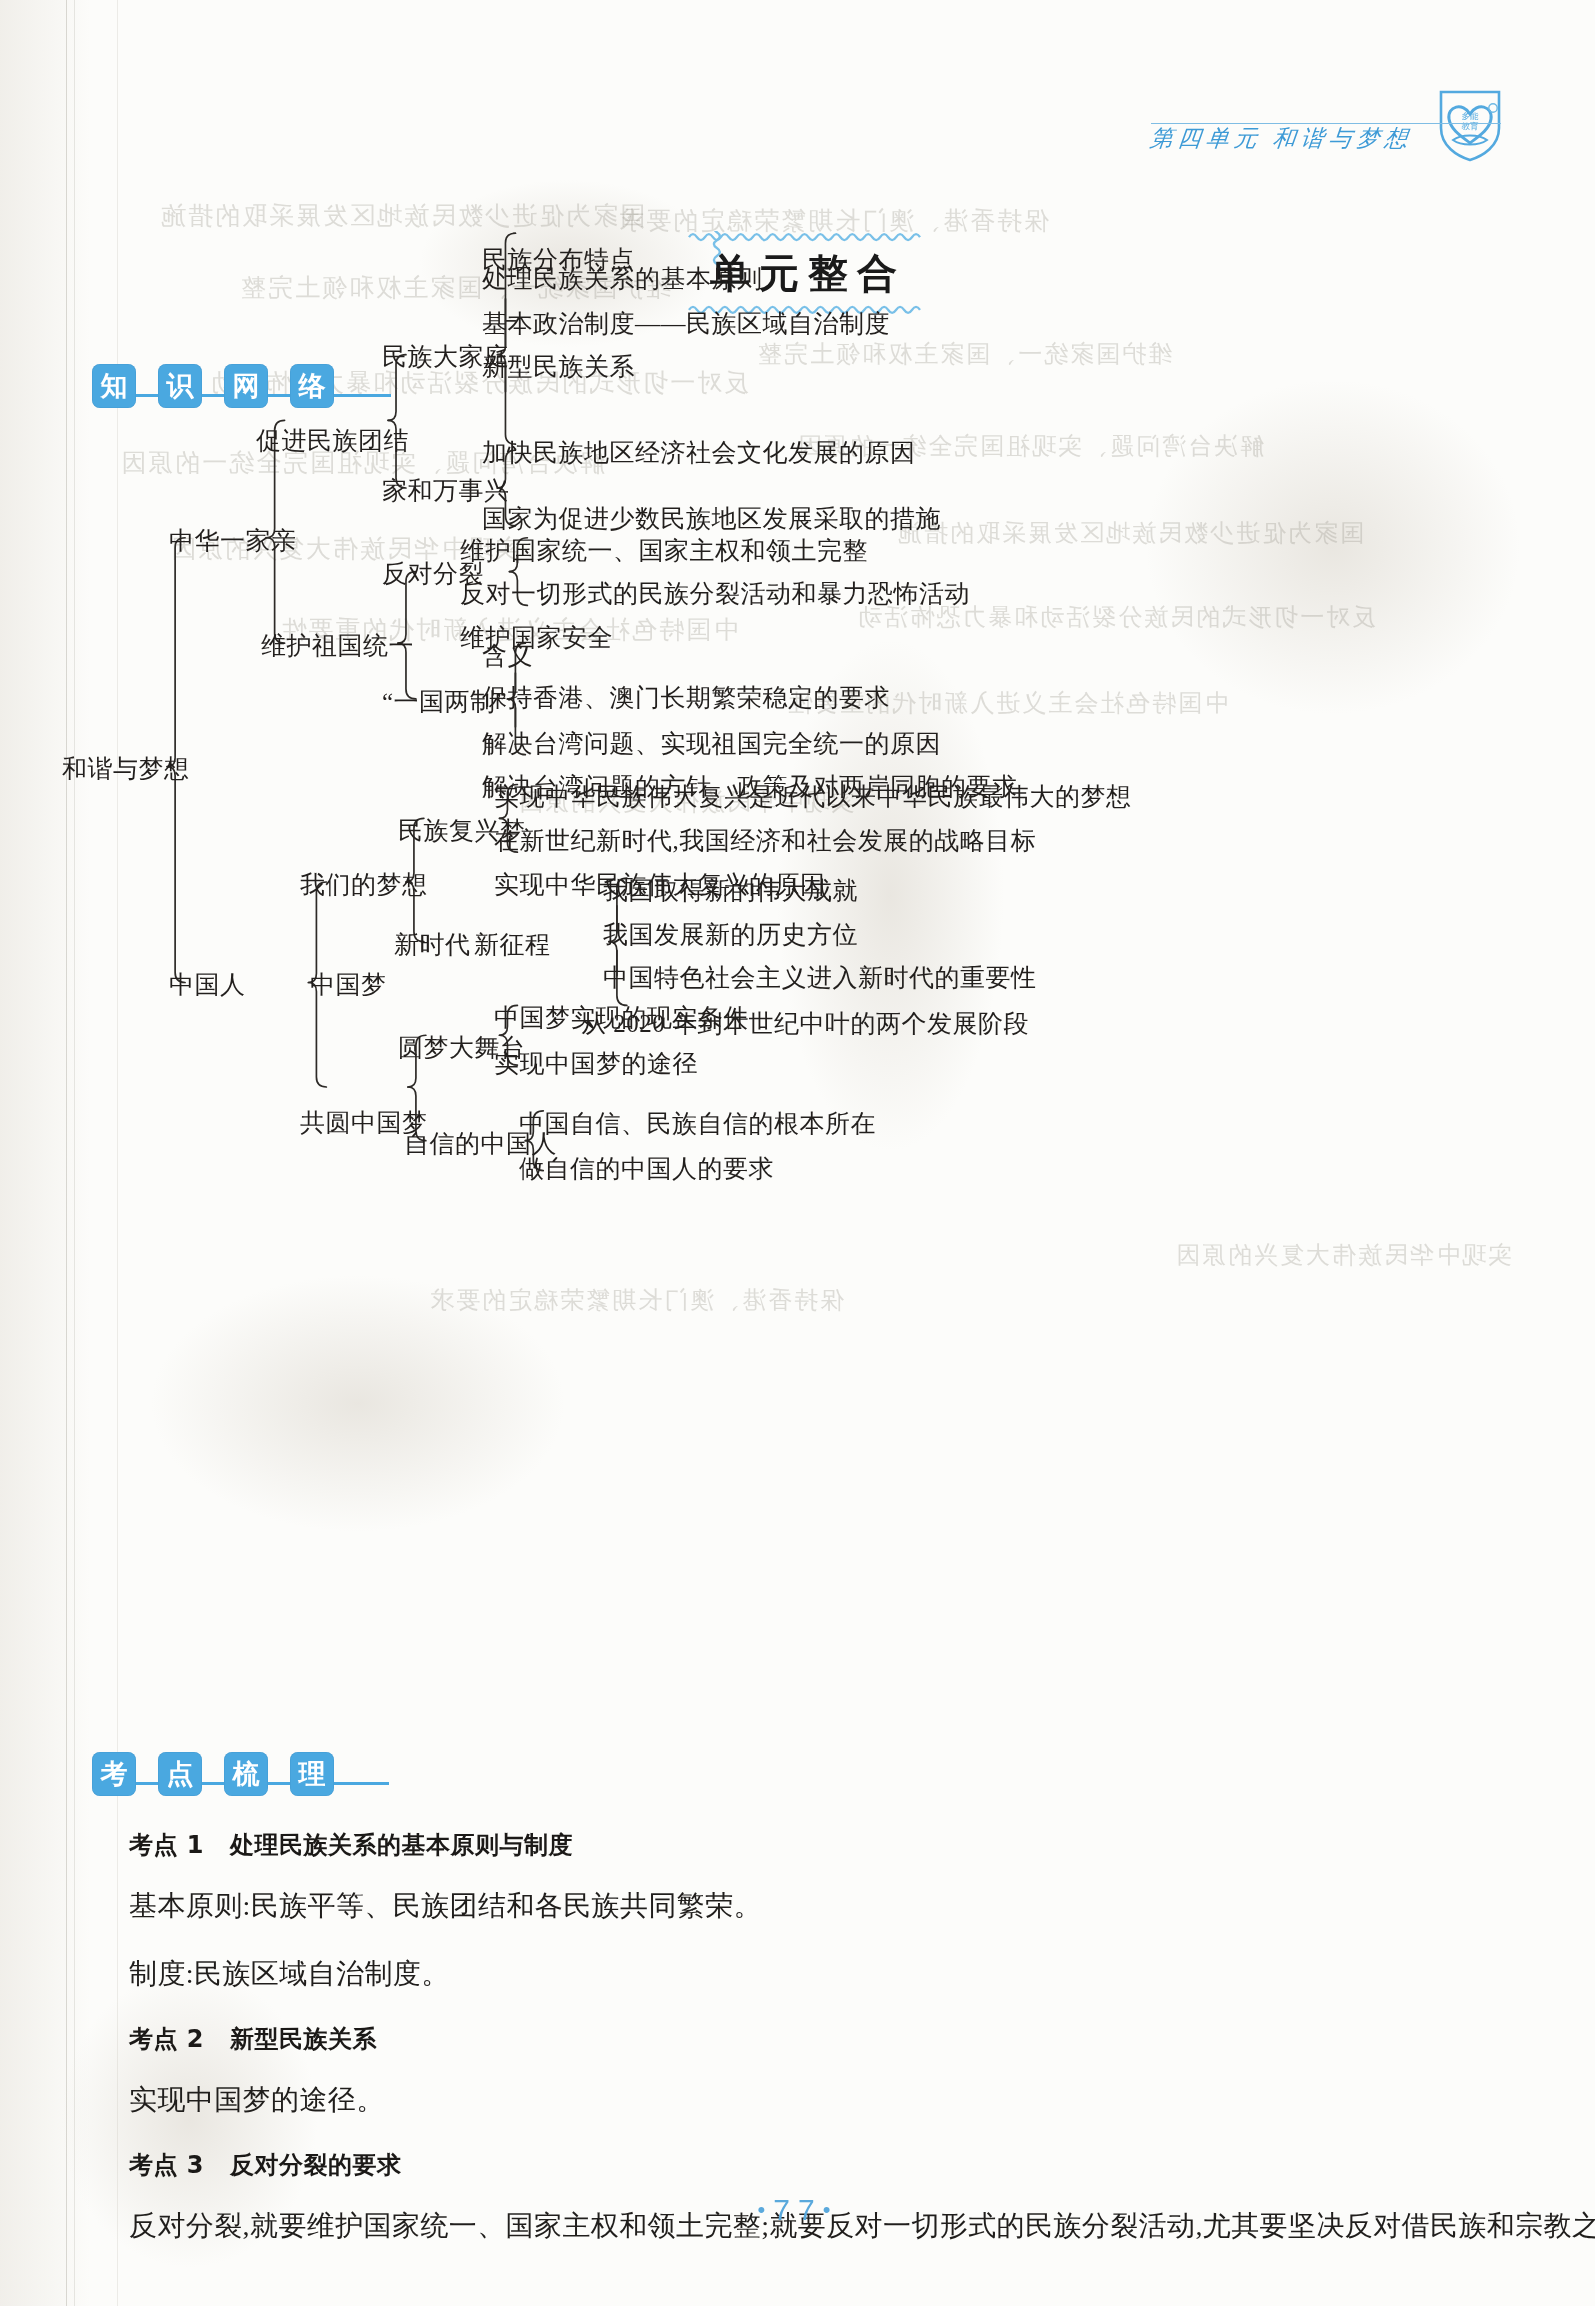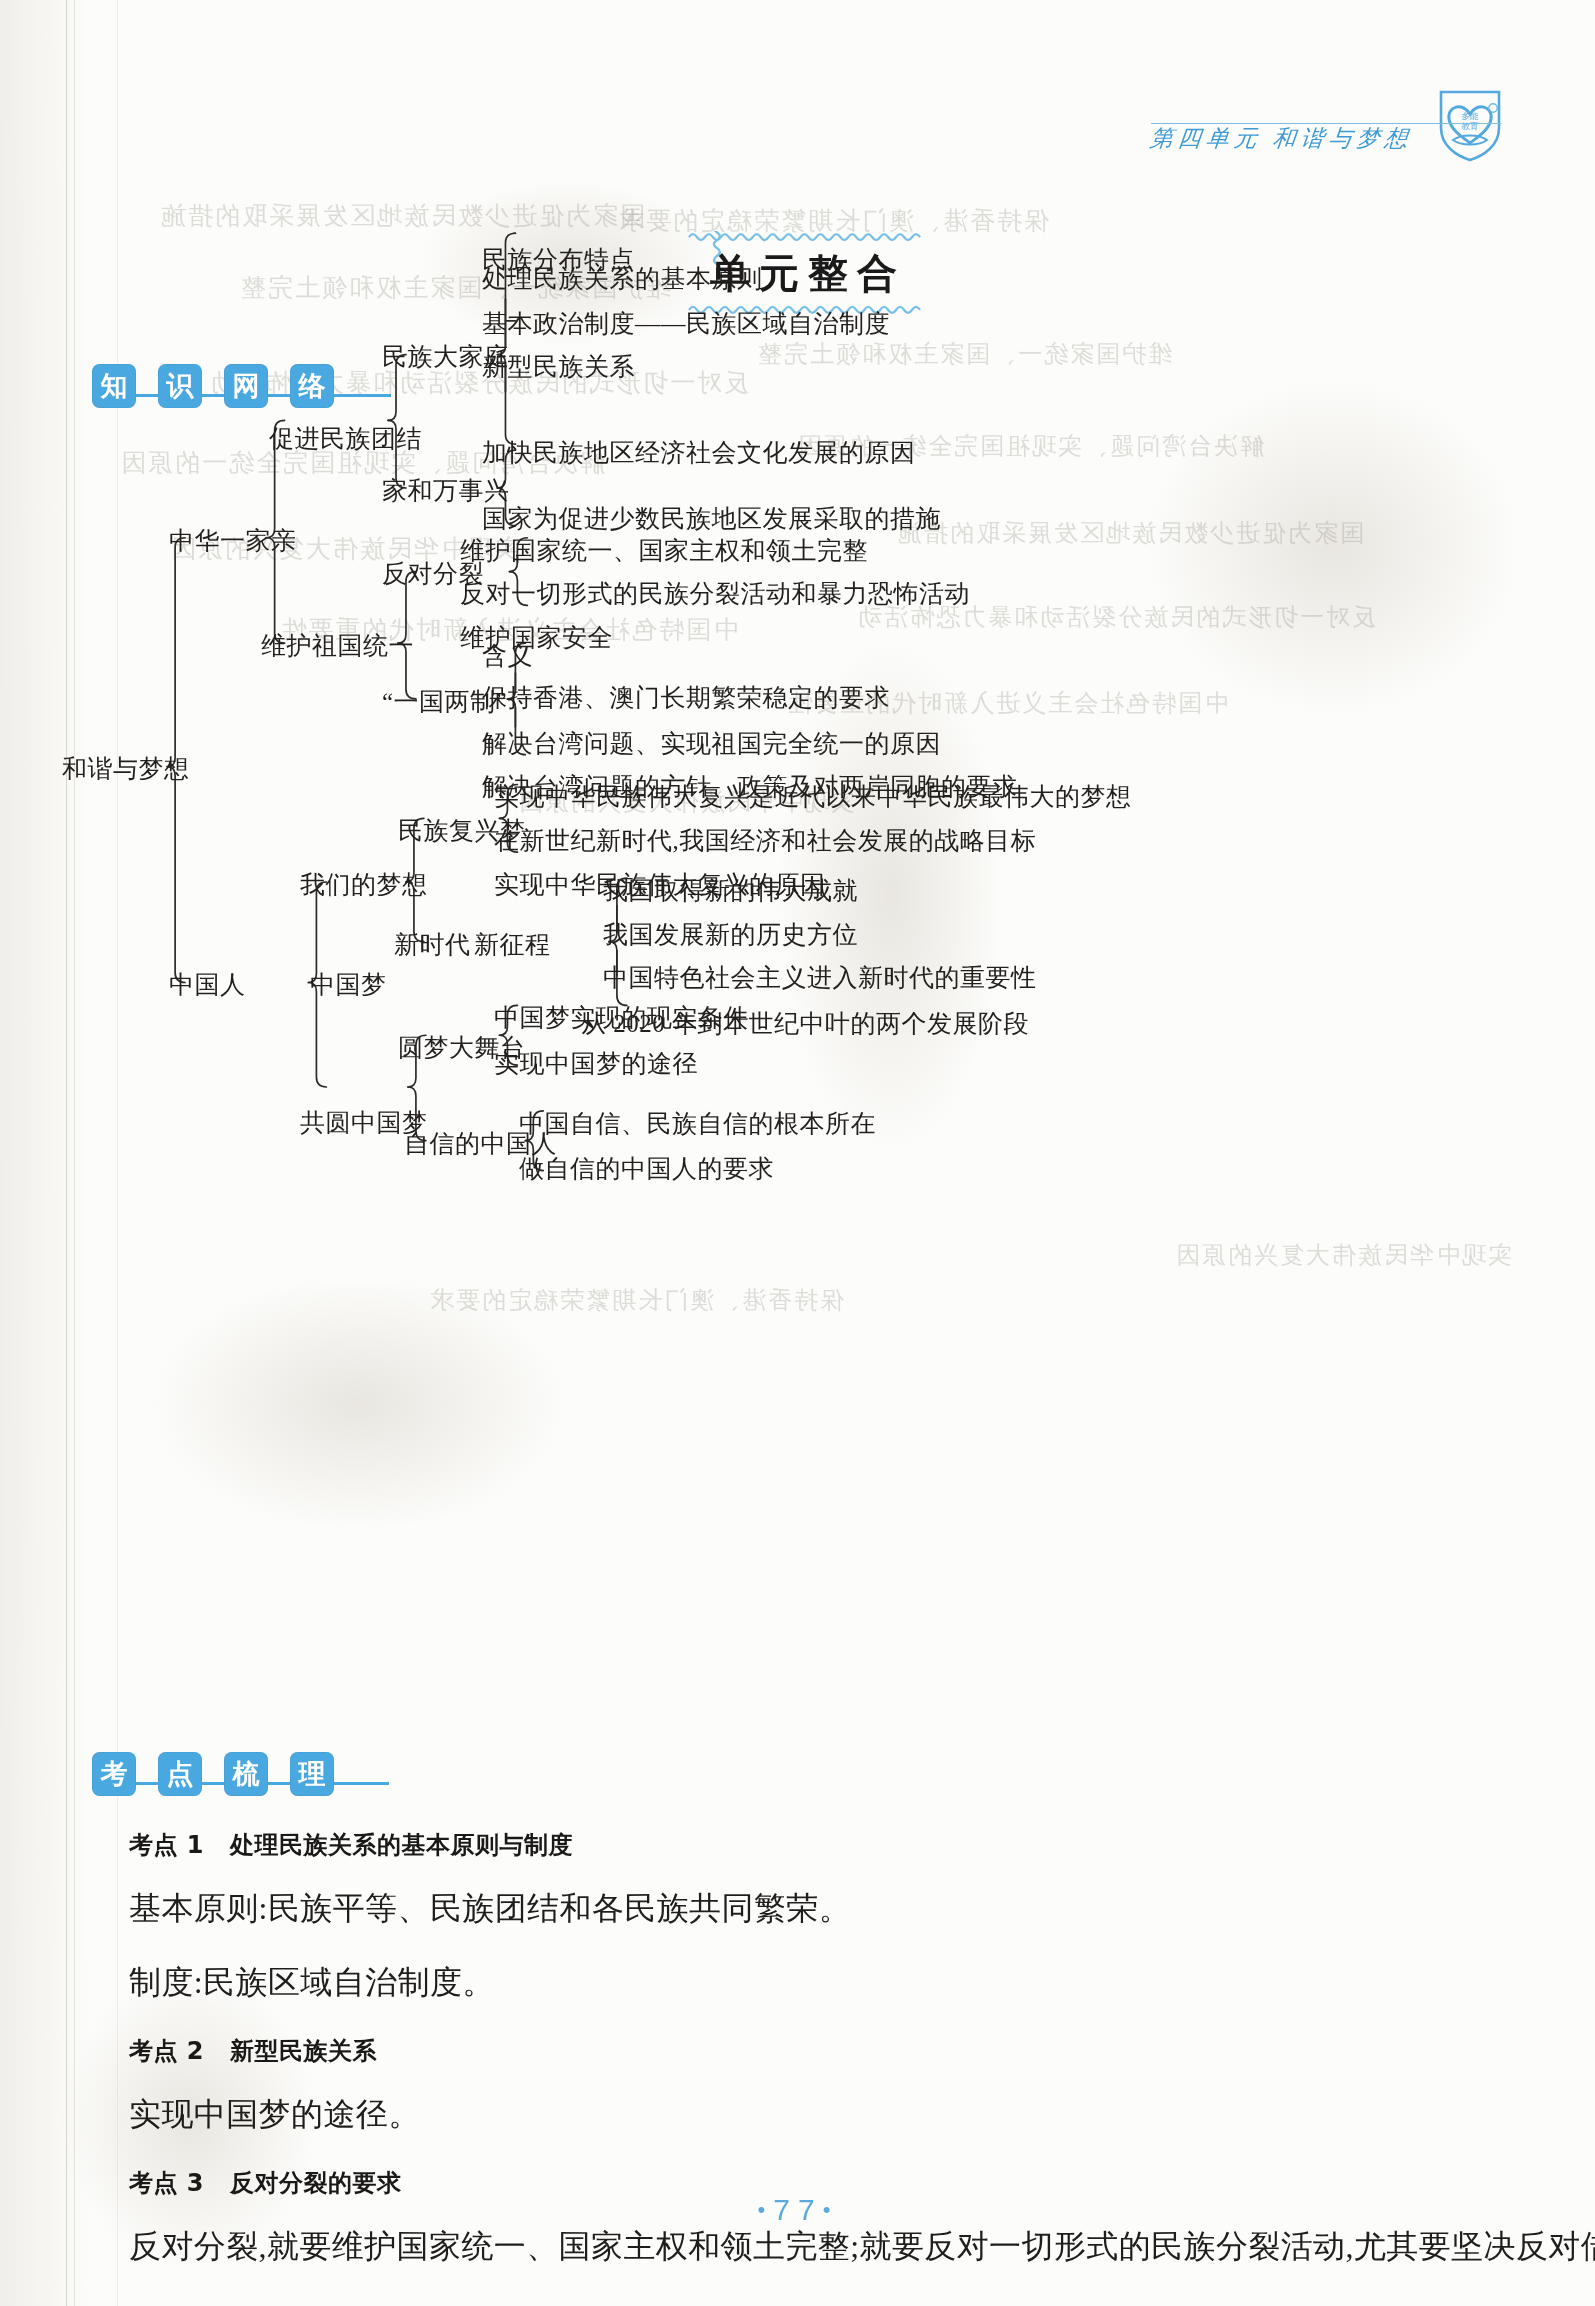--- a/index.html
+++ b/index.html
@@ -135,21 +135,21 @@
     font-size:24px;
     color:#1b1917;
     letter-spacing:0.5px;
     margin:0 0 26px 0;
     white-space:nowrap;
   }
   .kd-head .num { margin-right:6px; }
   .kd-head .sp  { display:inline-block; width:20px; }
   .kd-text {
     font-family:"Liberation Serif","DejaVu Serif",serif;
-    font-size:32px;
+    font-size:28px;
     color:#201e1c;
     letter-spacing:0.4px;
     margin:0 0 30px 0;
     white-space:nowrap;
   }
 
   
   #folio {
     position:absolute; left:0; right:0; top:2193px;
     text-align:center;
@@ -300,21 +300,21 @@
         <path d="M528 706 q8 0 8 9 V726 q0 10 10 10"></path>
       </g>
     </svg>
 
     <div class="node lvl1" style="left:62px;  top:318px;">和谐与梦想</div>
 
     <div class="node lvl1" style="left:169px; top:90px;">中华一家亲</div>
     <div class="node lvl1" style="left:169px; top:534px;">中国人</div>
     <div class="node lvl1" style="left:310px; top:534px;">中国梦</div>
 
-    <div class="node lvl2" style="left:269px; top:-10px;font-family:Liberation Mono, monospace;">促进民族团结</div>
+    <div class="node lvl2" style="left:256px; top:-10px;">促进民族团结</div>
     <div class="node lvl2" style="left:261px; top:195px;">维护祖国统一</div>
     <div class="node lvl2" style="left:300px; top:434px;">我们的梦想</div>
     <div class="node lvl2" style="left:300px; top:672px;">共圆中国梦</div>
 
     <div class="node lvl3" style="left:382px; top:-94px;">民族大家庭</div>
     <div class="node lvl3" style="left:382px; top:40px;">家和万事兴</div>
     <div class="node lvl3" style="left:382px; top:123px;">反对分裂</div>
     <div class="node lvl3" style="left:382px; top:251px;">“一国两制”</div>
 
     <div class="node lvl3" style="left:398px; top:380px;">民族复兴梦</div>

